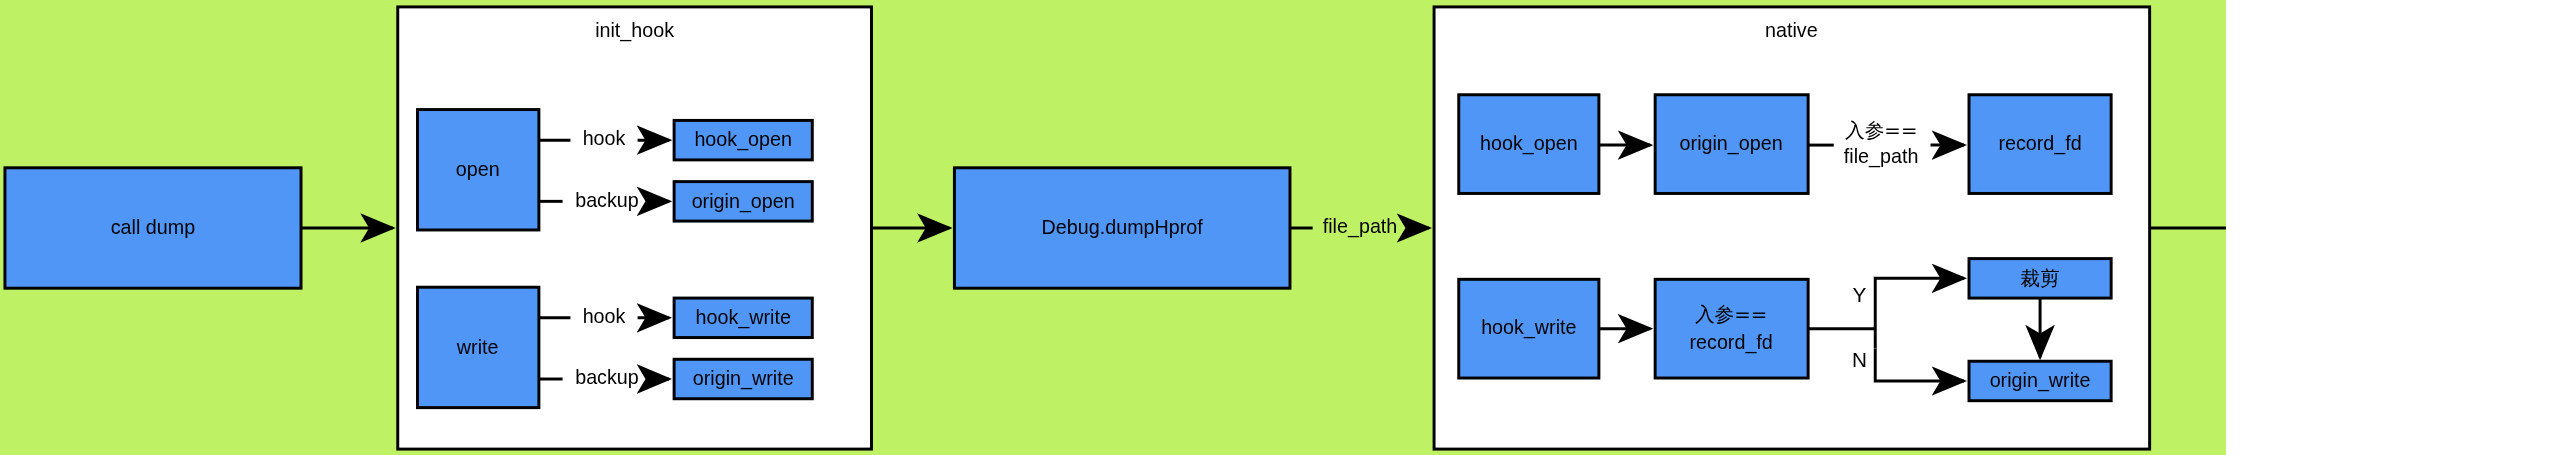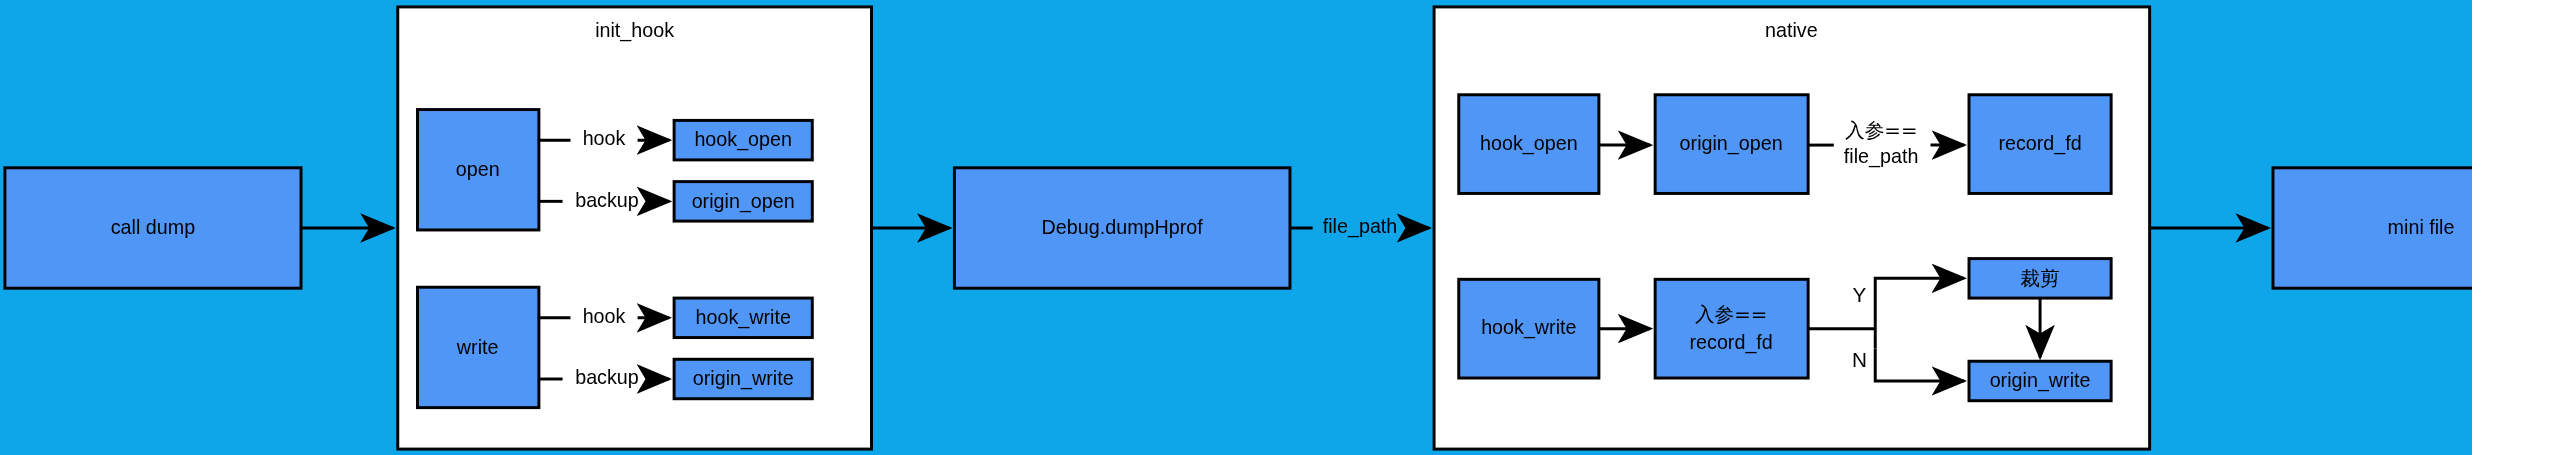--- a/index.html
+++ b/index.html
@@ -5,23 +5,23 @@
   html, body {
     margin: 0;
     padding: 0;
     background: #ffffff;
   }
   body {
     font-family: "Liberation Sans", "DejaVu Sans", sans-serif;
   }
   #diagram-root {
     position: relative;
-    width: 2472px;
+    width: 2226px;
     height: 456px;
-    background: #0ea5e9;
+    background: #bef264;
     overflow: hidden;
   }
   svg#flow {
     position: absolute;
     top: 0;
     left: 0;
     width: 2576px;
     height: 456px;
     display: block;
   }

